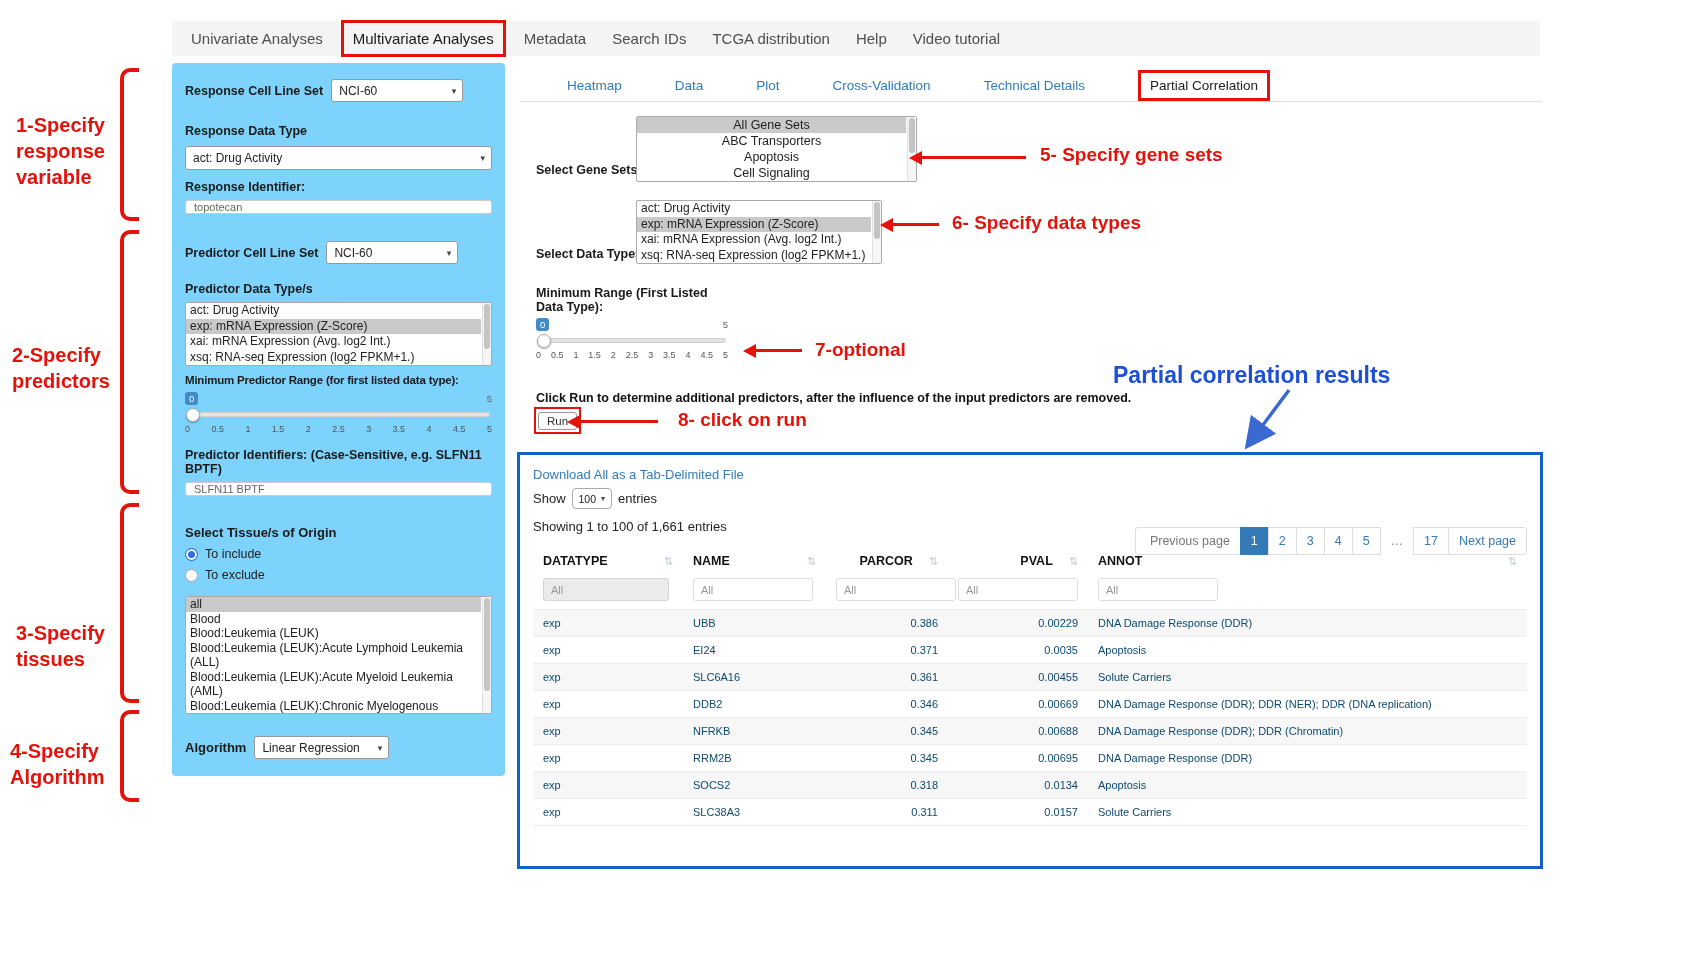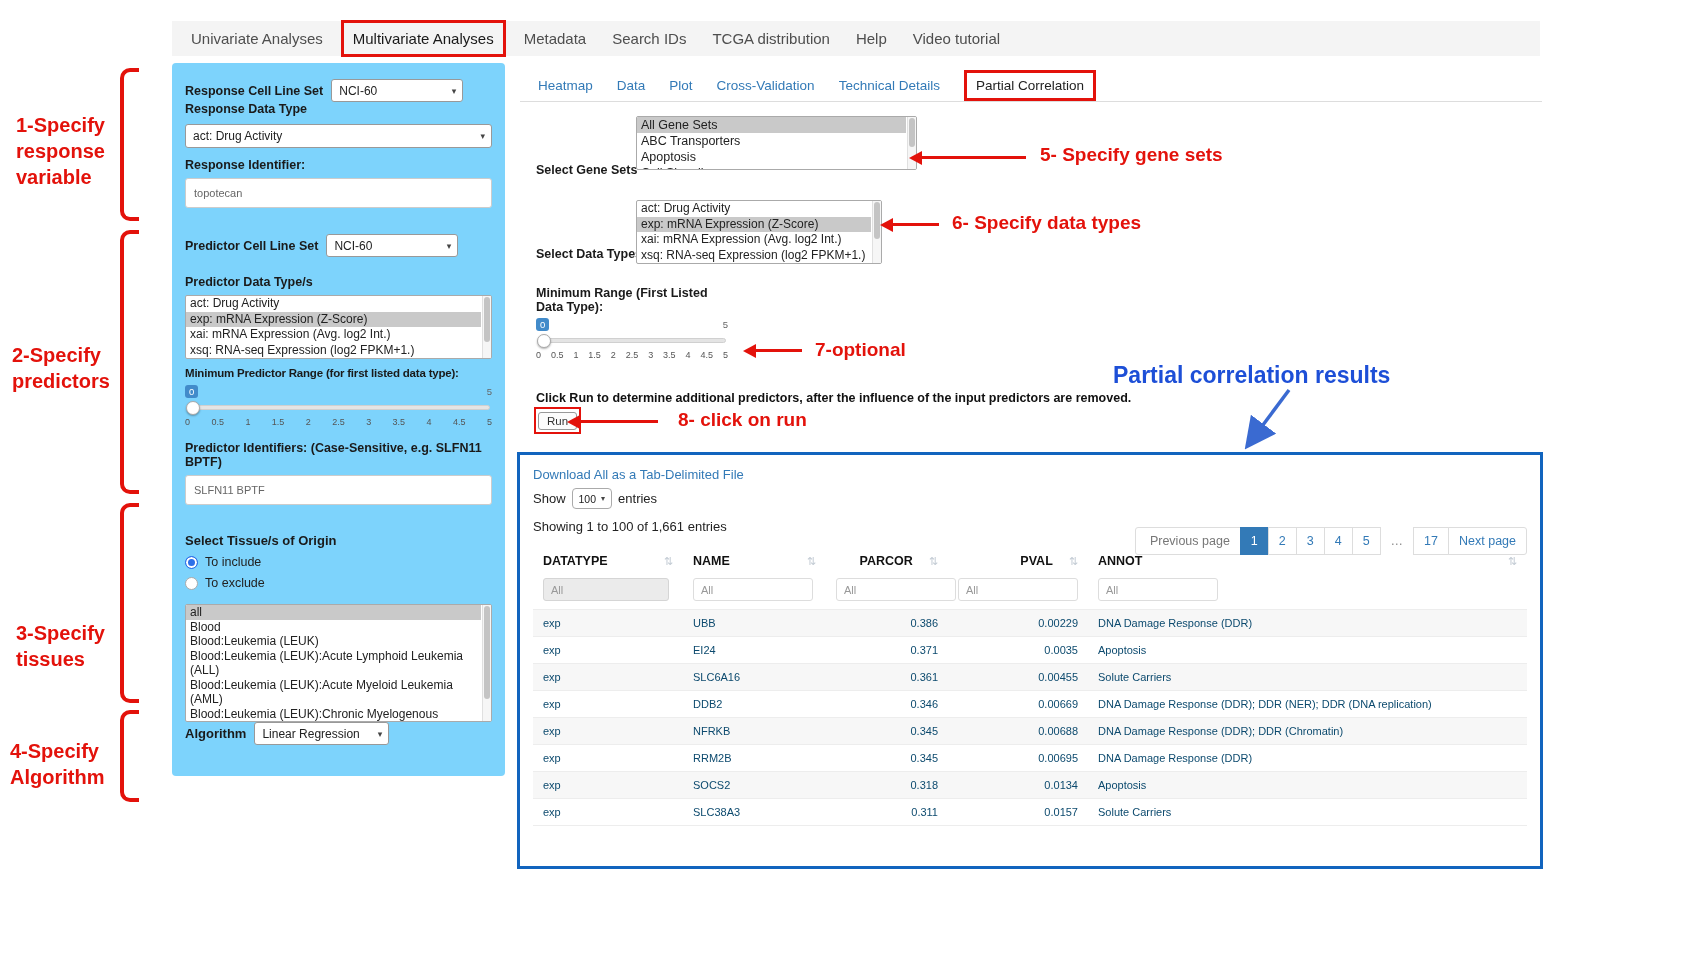--- a/index.html
+++ b/index.html
@@ -50,59 +50,59 @@
   .a8 { left:580px; top:420px; width:78px;  }
   .blue-arrow { position:absolute; left:1235px; top:385px; }
 
   
   .sidebar { position:absolute; left:172px; top:63px; width:333px; height:713px;
     background:#7dd3fc; border-radius:4px; padding:16px 13px; overflow:hidden; }
   .fieldrow { display:flex; align-items:center; gap:8px; }
   .blabel { font-weight:bold; font-size:12.5px; color:#1a1a1a; }
   .tight { font-size:11.5px; letter-spacing:-0.2px; white-space:nowrap; }
   .mt6{margin-top:6px}.mt8{margin-top:8px}.mt10{margin-top:10px}.mt14{margin-top:14px}
-  .mt18{margin-top:18px}.mt22{}.mt26{margin-top:26px}.mt28{margin-top:28px}
+  .mt18{margin-top:18px}.mt22{margin-top:22px}.mt26{margin-top:26px}.mt28{margin-top:28px}
 
   .select { display:inline-flex; align-items:center; justify-content:space-between; gap:6px;
     background:#fff; border:1px solid #999; border-radius:3px; padding:2px 6px 2px 7px;
     font-size:12px; height:23px; cursor:pointer; color:#222; white-space:nowrap; }
   .select .chev { font-size:9px; color:#444; }
   .select.full { width:100%; height:24px; }
   .w132 { width:132px; } .w135 { width:135px;gap:8px; }
 
-  .text-input { width:100%; height:30px; border:1px solid #ccc; border-radius:3px; background:#fff;
+  .text-input { width:100%; height:14px; border:1px solid #ccc; border-radius:3px; background:#fff;
     font-size:11px; color:#666; padding:0 8px; font-family:inherit; }
 
   .listbox { position:relative; background:#fff; border:1px solid #aaa; border-radius:2px; overflow:hidden; }
   .lb-items { padding-right:10px; }
   .lb-item { font-size:12px; line-height:15.5px; padding:0 4px; white-space:nowrap; cursor:pointer; color:#222; }
   .lb-item.sel { background:#c9c9c9; }
   .listbox.wrap .lb-item { white-space:normal; line-height:14.5px; }
   .lb-scroll { position:absolute; top:0; right:0; bottom:0; width:9px; background:#f6f6f6; border-left:1px solid #e0e0e0; }
   .lb-thumb { position:absolute; top:1px; left:1px; width:6px; border-radius:3px; background:#c4c4c4; }
-  .h64 { height:64px; } .h66 { height:54px; } .h118 { height:118px; }
+  .h64 { height:64px; } .h66 { height:66px;text-align:center; } .h118 { height:118px; }
 
   .slider { position:relative; height:46px; }
   .slider-badge { position:absolute; left:0; top:0; background:#428bca; color:#fff; font-size:9.5px;
     padding:0 4px; border-radius:3px; line-height:13px; }
   .slider-max { position:absolute; right:0; top:1px; font-size:9.5px; color:#666; }
   .slider-track { position:absolute; left:2px; right:2px; top:20px; height:5px; background:#e4e4e4;
     border:1px solid #d0d0d0; border-radius:3px; }
   .slider-handle { position:absolute; left:-2px; top:-5px; width:14px; height:14px; background:#fff;
     border:1px solid #aaa; border-radius:50%; box-shadow:0 1px 2px rgba(0,0,0,.3); cursor:pointer; }
   .ticks { position:absolute; left:0; right:0; top:32px; display:flex; justify-content:space-between; }
   .tick { font-size:9px; color:#555; }
 
   .radio-row { display:flex; align-items:center; gap:7px; margin-top:7px; font-size:12.5px; color:#222; cursor:pointer; }
   .radio { width:13px; height:13px; border-radius:50%; border:1px solid #aaa; background:#fff; flex:0 0 auto; }
   .radio.sel { border-color:#2e6fe8; background:#2e6fe8; box-shadow:inset 0 0 0 2px #fff; }
 
   
   .tabs { position:absolute; left:520px; top:70px; width:1022px; display:flex; align-items:center; gap:24px; padding-left:18px; }
-  .tab { font-size:13.5px; color:#337ab7; cursor:pointer; white-space:nowrap; }
+  .tab { font-size:13.5px; color:#337ab7; cursor:pointer; white-space:nowrap;margin-left:29px; }
   .tab.active { color:#222; }
   .tab.boxed { border:3px solid #e3120b; padding:5px 9px; }
   .main-hr { position:absolute; left:520px; top:101px; width:1022px; border-top:1px solid #ddd; }
 
   .genesets-label  { position:absolute; left:536px; top:163px; white-space:nowrap; }
   .genesets-box    { position:absolute; left:636px; top:116px; width:281px; }
   .genesets-box .lb-item { font-size:12.5px; line-height:16px; }
   .datatypes-label { position:absolute; left:536px; top:247px; white-space:nowrap; }
   .datatypes-box   { position:absolute; left:636px; top:200px; width:246px; }
   .minrange-label  { position:absolute; left:536px; top:286px; width:172px; font-size:12.5px; }

